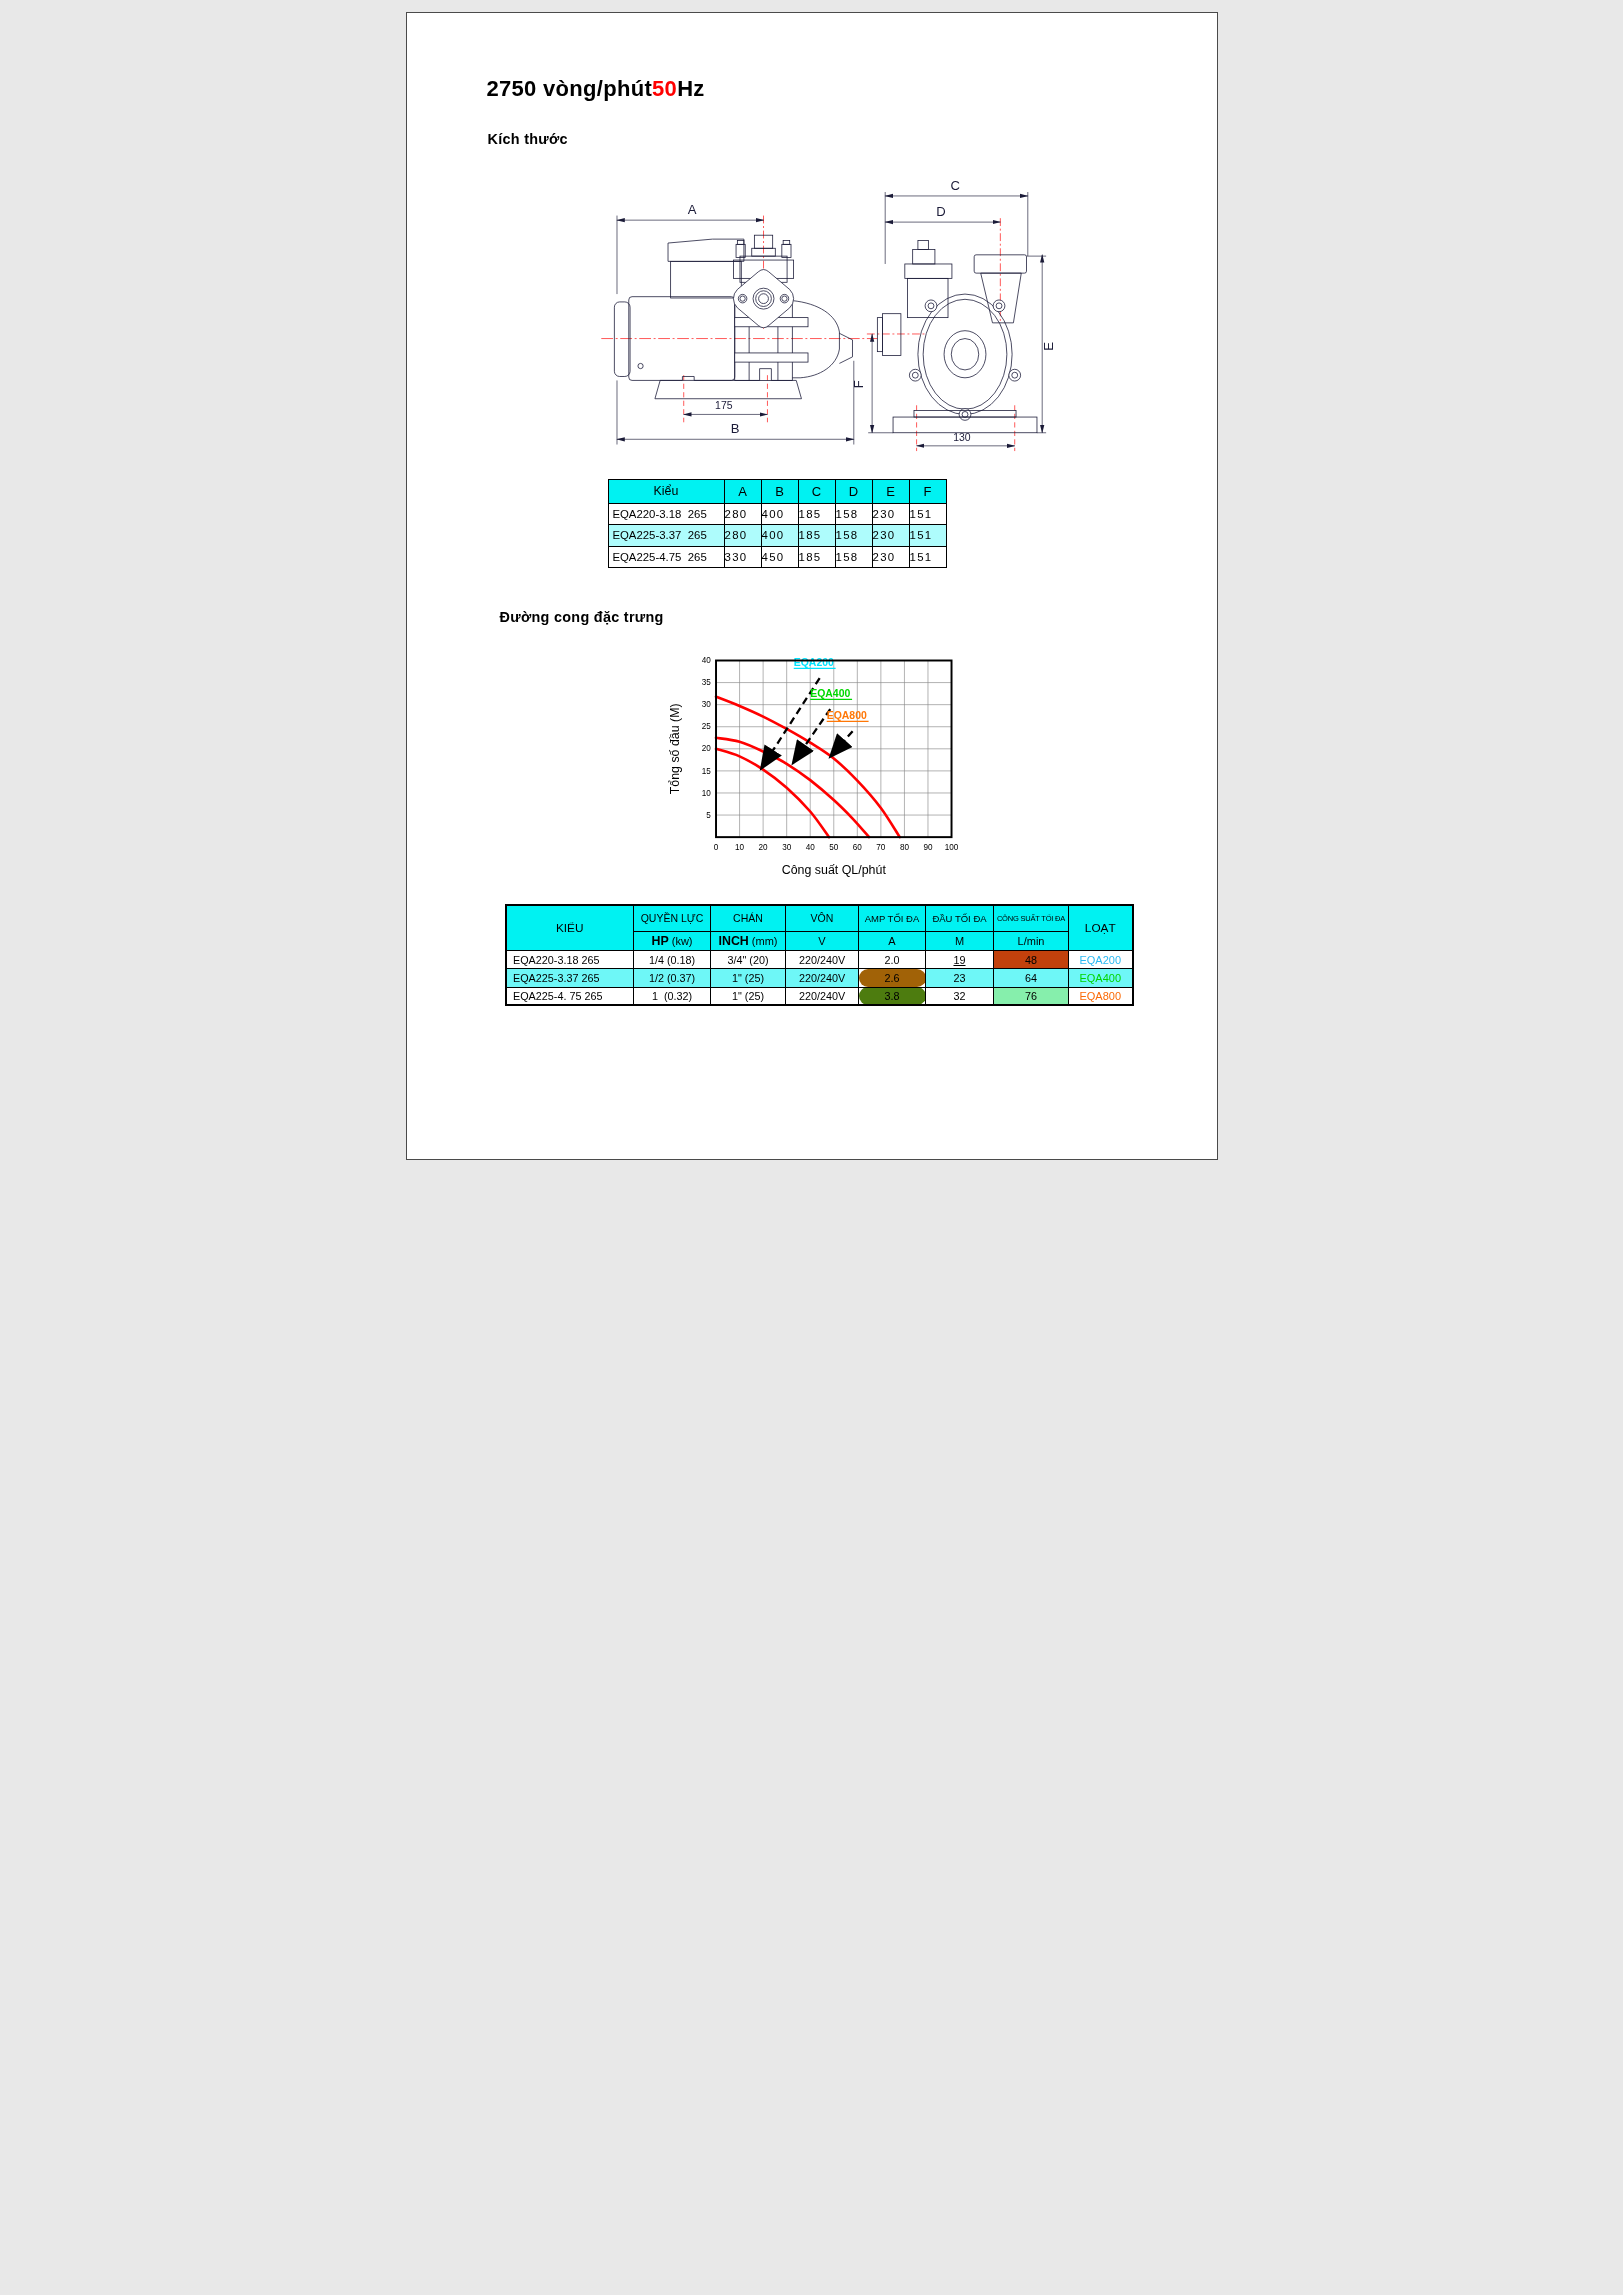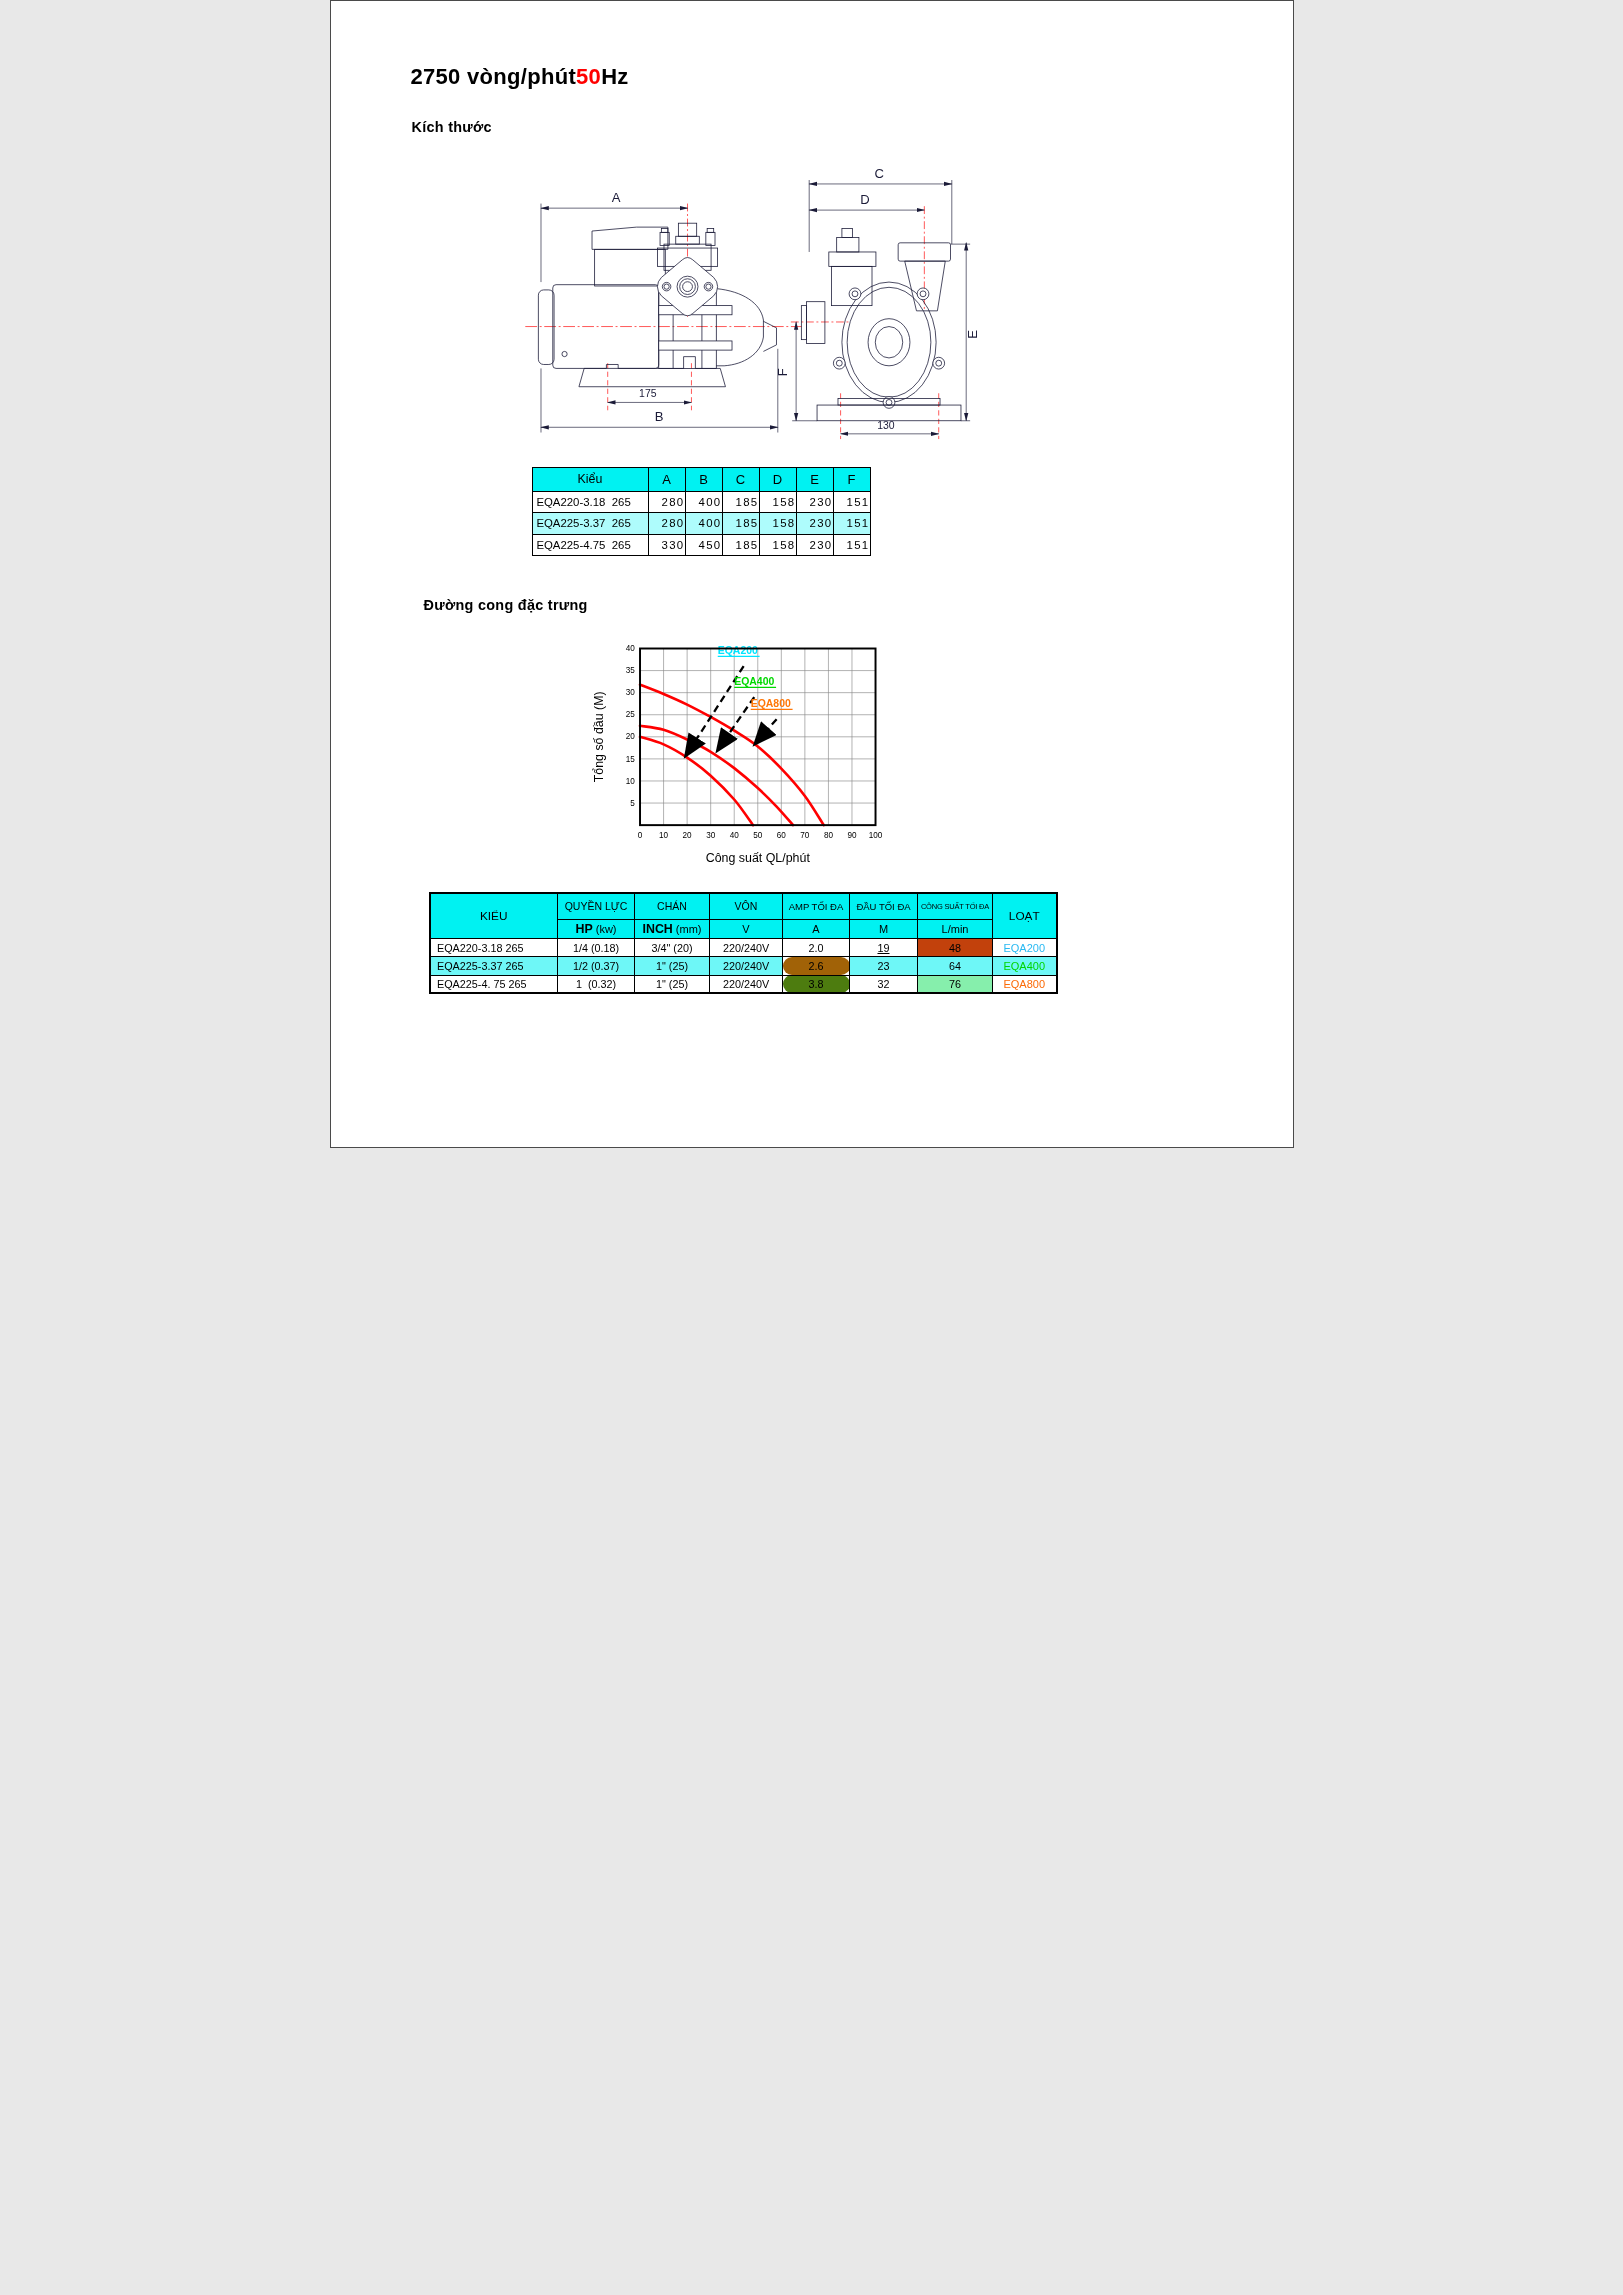--- a/index.html
+++ b/index.html
@@ -1,18 +1,18 @@
 <!DOCTYPE html>
 <html style="font-size:10.5px"><head>
 <meta charset="utf-8">
 <style>
   * { margin:0; padding:0; box-sizing:border-box; }
   html,body { background:#e8e8e8; }
   .page {
-    position:relative; width:964px; height:1148px; margin:0 auto;
+    position:relative; width:812px; height:1148px; margin:12px auto;
     background:#ffffff; border:1.3px solid #4a4a4a; overflow:hidden;
     font-family:"Liberation Sans", sans-serif; color:#000;
   }
   .title { position:absolute; left:80px; top:63px; font-size:22px; font-weight:bold; letter-spacing:0.3px; white-space:pre; }
   .title .accent { color:#ff0000; }
   .h2 { position:absolute; font-size:14.4px; font-weight:bold; letter-spacing:0.3px; }
   .h2.kich { left:81px; top:118px; }
   .h2.duong { left:93px; top:596px; }
 
   svg text { font-family:"Liberation Sans", sans-serif; }
@@ -25,21 +25,21 @@
   .dim-line { stroke:#1b1b38; stroke-width:1; fill:none; }
   .dim-text { fill:#1b1b38; font-size:20px; }
   .dim-text-sm { fill:#1b1b38; font-size:16px; }
 
   
   table { border-collapse:collapse; table-layout:fixed; position:absolute; background:#fff; }
   td, th { border:1.3px solid #000; overflow:hidden; white-space:pre; font-weight:normal; }
   .dim-table { left:201px; top:466px; width:337px; }
   .dim-table th { background:#00f2f2; font-size:13px; height:23.5px; }
   .dim-table th:first-child { font-size:12.4px; }
-  .dim-table td { font-size:11.4px; height:21.6px; text-align:right; letter-spacing:1.3px; }
+  .dim-table td { font-size:11.4px; height:21.6px; text-align:left; letter-spacing:1.3px; }
   .dim-table td:first-child { text-align:left; padding-left:3.9px; letter-spacing:0; font-size:11.4px; }
   .dim-table tr.alt td { background:#aefcfc; }
 
   .spec-table { left:98px; top:891px; width:627px; border:2px solid #000; }
   .spec-table th { background:#00f2f2; }
   .spec-table .g-top { font-size:10.5px; height:26px; }
   .spec-table .g-top.condensed { font-size:7.5px; letter-spacing:-0.2px; }
   .spec-table .g-top.semi { font-size:9.5px; }
   .spec-table .g-unit { font-size:11px; height:19.6px; }
   .spec-table .g-unit b { font-size:12.4px; }

